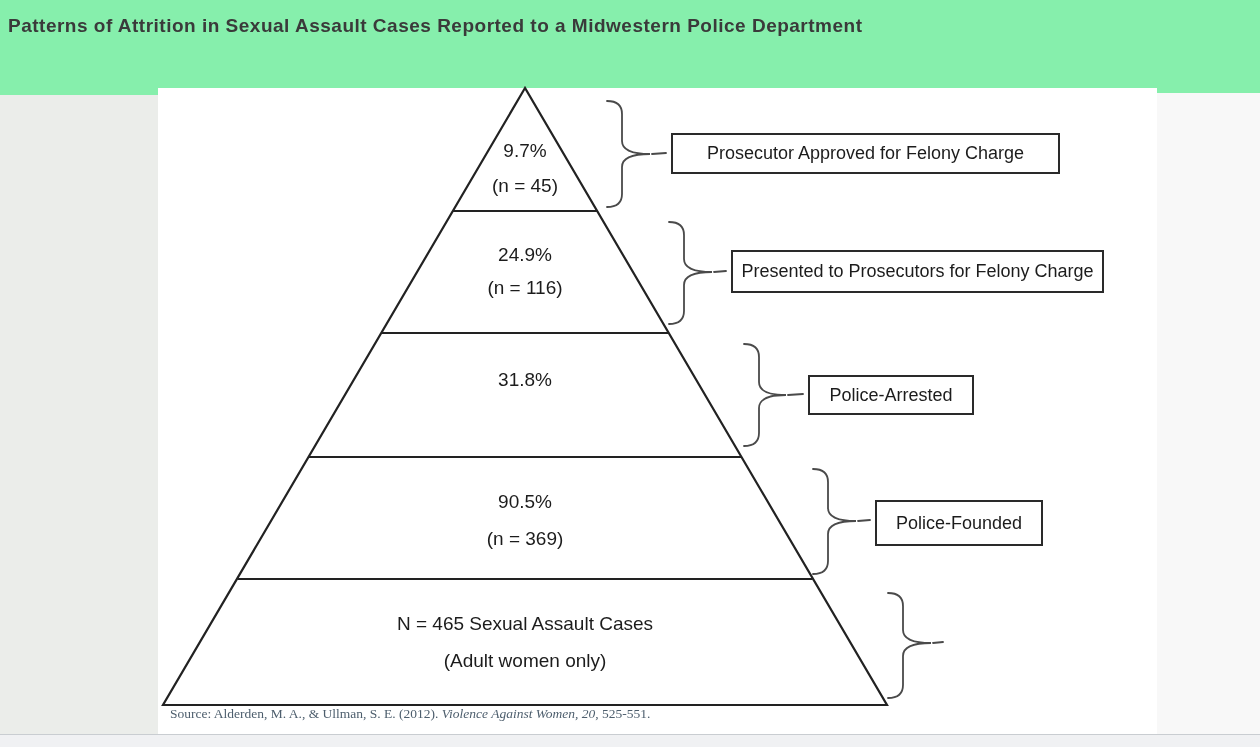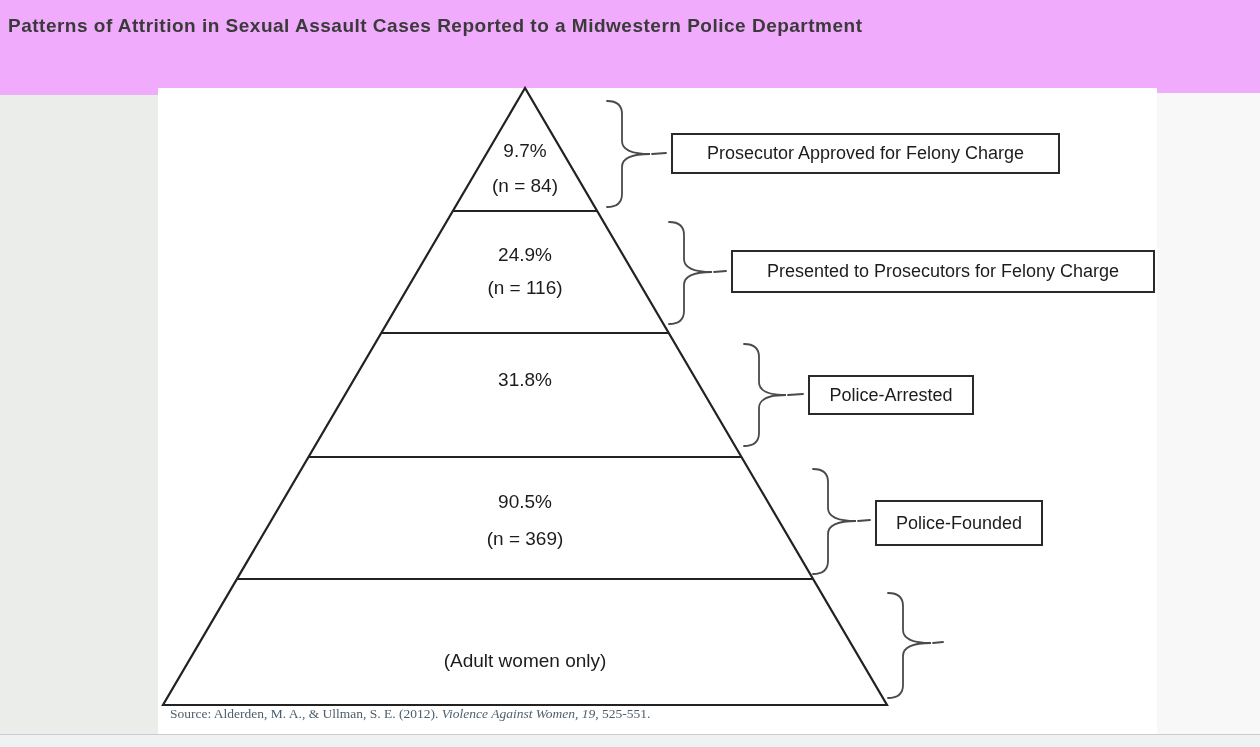--- a/index.html
+++ b/index.html
@@ -1,19 +1,19 @@
 <!DOCTYPE html>
 <html><head>
 <meta charset="utf-8">
 <style>
   * { margin:0; padding:0; box-sizing:border-box; }
   html,body { width:1260px; height:747px; background:#ffffff; }
   .screen {
     position:relative; width:1260px; height:747px; overflow:hidden;
-    background:#f0abfc; font-family:"Liberation Sans", sans-serif;padding-left:16px;
+    background:#86efac; font-family:"Liberation Sans", sans-serif;padding-left:16px;
   }
   .page-title {
     position:absolute; left:8px; top:15px; width:1240px;
     font-size:19px; font-weight:bold; letter-spacing:0.5px; color:#3a3a3a;
     white-space:nowrap;
   }
   .left-panel {
     position:absolute; left:0; top:95px; width:158px; height:639px;
     background:#ebedea;
   }
@@ -42,21 +42,21 @@
   .l2a{top:244px;} .l2b{top:277px;}
   .l3a{top:369px;} .l3b{top:405px;}
   .l4a{top:491px;} .l4b{top:528px;}
   .l5a{top:613px;} .l5b{top:650px;}
   .callout {
     position:absolute; background:#ffffff; border:2px solid #2a2a2a;
     display:flex; align-items:center; justify-content:center;
     font-size:18px; color:#1c1c1c; white-space:nowrap;
   }
   .cb1{ left:671px; top:133px; width:389px; height:41px; }
-  .cb2{ left:731px; top:250px; width:424px; height:43px; }
+  .cb2{ left:731px; top:250px; width:373px; height:43px; }
   .cb3{ left:808px; top:375px; width:166px; height:40px; }
   .cb4{ left:875px; top:500px; width:168px; height:46px; }
   .cb5{ left:948px; top:622px; width:172px; height:41px; }
   .source-line {
     position:absolute; left:170px; top:706px; width:870px;
     font-family:"Liberation Serif", serif; font-size:13.5px; color:#4d5e6d;
     white-space:nowrap;
   }
   .source-line .ital { font-style:italic; }
 </style>
@@ -91,28 +91,29 @@
       <path d="M744,344 Q759,344 759,357 L759,382 Q759,395 786,395 Q759,395 759,408 L759,433 Q759,446 744,446"></path>
       <line x1="788" y1="395" x2="803" y2="394"></line>
       <path d="M813,469 Q828,469 828,482 L828,508 Q828,521 856,521 Q828,521 828,534 L828,561 Q828,574 813,574"></path>
       <line x1="858" y1="521" x2="870" y2="520"></line>
       <path d="M888,593 Q903,593 903,606 L903,630 Q903,643 931,643 Q903,643 903,656 L903,685 Q903,698 888,698"></path>
       <line x1="933" y1="643" x2="943" y2="642"></line>
     </g>
   </svg>
 
   <div class="lvl l1a">9.7%</div>
-  <div class="lvl l1b">(n = 84)</div>
+  <div class="lvl l1b">(n = 45)</div>
   <div class="lvl l2a">24.9%</div>
   <div class="lvl l2b">(n = 116)</div>
   <div class="lvl l3a">31.8%</div>
   <div class="lvl l4a">90.5%</div>
   <div class="lvl l4b">(n = 369)</div>
+  <div class="lvl l5a">N = 465 Sexual Assault Cases</div>
   <div class="lvl l5b">(Adult women only)</div>
 
   <div class="callout cb1">Prosecutor Approved for Felony Charge</div>
   <div class="callout cb2">Presented to Prosecutors for Felony Charge</div>
   <div class="callout cb3">Police-Arrested</div>
   <div class="callout cb4">Police-Founded</div>
 
-  <div class="source-line"><span>Source: Alderden, M. A., &amp; Ullman, S. E. (2012). </span><span class="ital">Violence Against Women, 19</span><span>, 525-551.</span></div>
+  <div class="source-line"><span>Source: Alderden, M. A., &amp; Ullman, S. E. (2012). </span><span class="ital">Violence Against Women, 20</span><span>, 525-551.</span></div>
 
 </div>
 
 </body></html>

